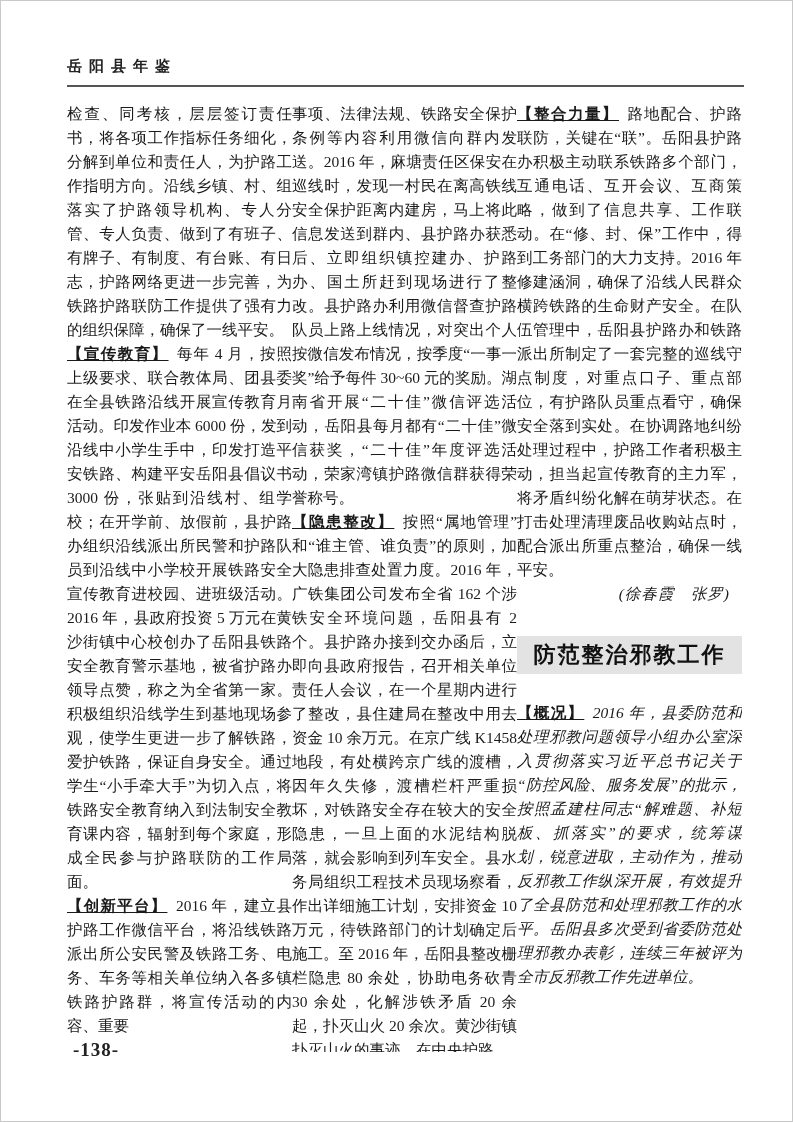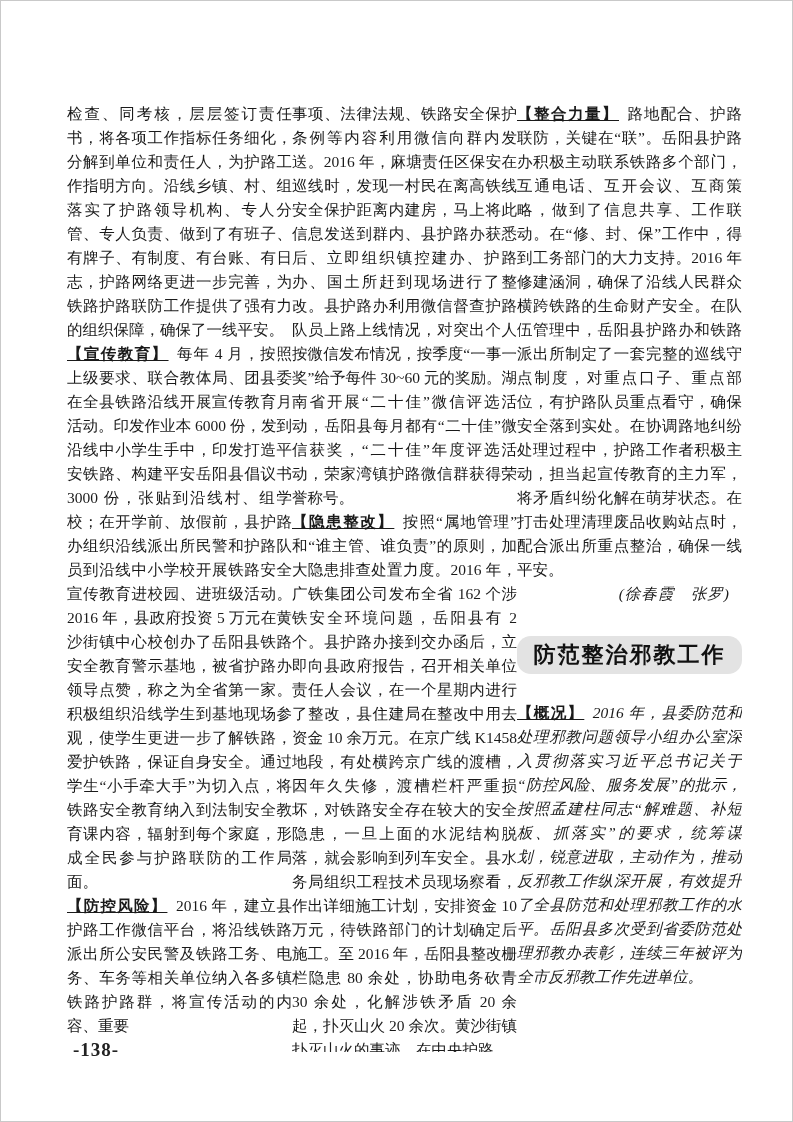--- a/index.html
+++ b/index.html
@@ -41,40 +41,43 @@
     text-align:right;padding-right:12px;
     font-style:italic;letter-spacing:1px;
   }
   .kai{font-style:italic;}
   .section-box{
     margin:30px 0 27px 0;
     width:100%;height:38px;line-height:38px;
     text-align:center;
     font-size:22px;font-weight:bold;letter-spacing:2px;
     color:#111;
-    border-radius:14px;
   }
   
   .folio{
     position:absolute;left:72px;top:1038px;
     font-size:19px;font-weight:600;letter-spacing:1px;color:#222;
   }
 </style>
 </head>
 <body>
 
 <div class="page">
 
+  <div class="runhead">
+    <div class="title">岳阳县年鉴</div>
+    <div class="rule" style="border-top-color: rgb(85, 85, 85);"></div>
+  </div>
 
   <div class="columns">
 
     <div class="col">
       <p>检查、同考核，层层签订责任书，将各项工作指标任务细化，分解到单位和责任人，为护路工作指明方向。沿线乡镇、村、组落实了护路领导机构、专人分管、专人负责、做到了有班子、有牌子、有制度、有台账、有日志，护路网络更进一步完善，为铁路护路联防工作提供了强有力的组织保障，确保了一线平安。</p>
       <p class="entry"><span class="entry-head">【宣传教育】</span><span>每年 4 月，按照上级要求、联合教体局、团县委在全县铁路沿线开展宣传教育月活动。印发作业本 6000 份，发到沿线中小学生手中，印发打造平安铁路、构建平安岳阳县倡议书 3000 份，张贴到沿线村、组学校；在开学前、放假前，县护路办组织沿线派出所民警和护路队员到沿线中小学校开展铁路安全宣传教育进校园、进班级活动。2016 年，县政府投资 5 万元在黄沙街镇中心校创办了岳阳县铁路安全教育警示基地，被省护路办领导点赞，称之为全省第一家。积极组织沿线学生到基地现场参观，使学生更进一步了解铁路，爱护铁路，保证自身安全。通过学生“小手牵大手”为切入点，将铁路安全教育纳入到法制安全教育课内容，辐射到每个家庭，形成全民参与护路联防的工作局面。</span></p>
-      <p class="entry"><span class="entry-head">【防控风险】</span><span>2016 年，建立县护路工作微信平台，将沿线铁路派出所公安民警及铁路工务、电务、车务等相关单位纳入各多镇铁路护路群，将宣传活动的内容、重要</span></p>
+      <p class="entry"><span class="entry-head">【创新平台】</span><span>2016 年，建立县护路工作微信平台，将沿线铁路派出所公安民警及铁路工务、电务、车务等相关单位纳入各多镇铁路护路群，将宣传活动的内容、重要</span></p>
     </div>
 
     <div class="col">
       <p>事项、法律法规、铁路安全保护条例等内容利用微信向群内发送。2016 年，麻塘责任区保安在巡线时，发现一村民在离高铁线安全保护距离内建房，马上将此信息发送到群内、县护路办获悉后、立即组织镇控建办、护路办、国土所赶到现场进行了整改。县护路办利用微信督查护路队员上路上线情况，对突出个人按微信发布情况，按季度“一事一奖”给予每件 30~60 元的奖励。湖南省开展“二十佳”微信评选活动，岳阳县每月都有“二十佳”微信获奖，“二十佳”年度评选活动，荣家湾镇护路微信群获得荣誉称号。</p>
       <p class="entry"><span class="entry-head">【隐患整改】</span><span>按照“属地管理”和“谁主管、谁负责”的原则，加大隐患排查处置力度。2016 年，广铁集团公司发布全省 162 个涉铁安全环境问题，岳阳县有 2 个。县护路办接到交办函后，立即向县政府报告，召开相关单位责任人会议，在一个星期内进行了整改，县住建局在整改中用去资金 10 余万元。在京广线 K1458 地段，有处横跨京广线的渡槽，因年久失修，渡槽栏杆严重损坏，对铁路安全存在较大的安全隐患，一旦上面的水泥结构脱落，就会影响到列车安全。县水务局组织工程技术员现场察看，作出详细施工计划，安排资金 10 万元，待铁路部门的计划确定后施工。至 2016 年，岳阳县整改栅栏隐患 80 余处，协助电务砍青 30 余处，化解涉铁矛盾 20 余起，扑灭山火 20 余次。黄沙街镇扑灭山火的事迹，在中央护路</span></p>
     </div>
 
     <div class="col">
       <p class="entry"><span class="entry-head">【整合力量】</span><span>路地配合、护路联防，关键在“联”。岳阳县护路办积极主动联系铁路多个部门，互通电话、互开会议、互商策略，做到了信息共享、工作联动。在“修、封、保”工作中，得到工务部门的大力支持。2016 年修建涵洞，确保了沿线人民群众横跨铁路的生命财产安全。在队伍管理中，岳阳县护路办和铁路派出所制定了一套完整的巡线守点制度，对重点口子、重点部位，有护路队员重点看守，确保安全落到实处。在协调路地纠纷处理过程中，护路工作者积极主动，担当起宣传教育的主力军，将矛盾纠纷化解在萌芽状态。在打击处理清理废品收购站点时，配合派出所重点整治，确保一线平安。</span></p>
       <p class="byline">(徐春霞　张罗)</p>

